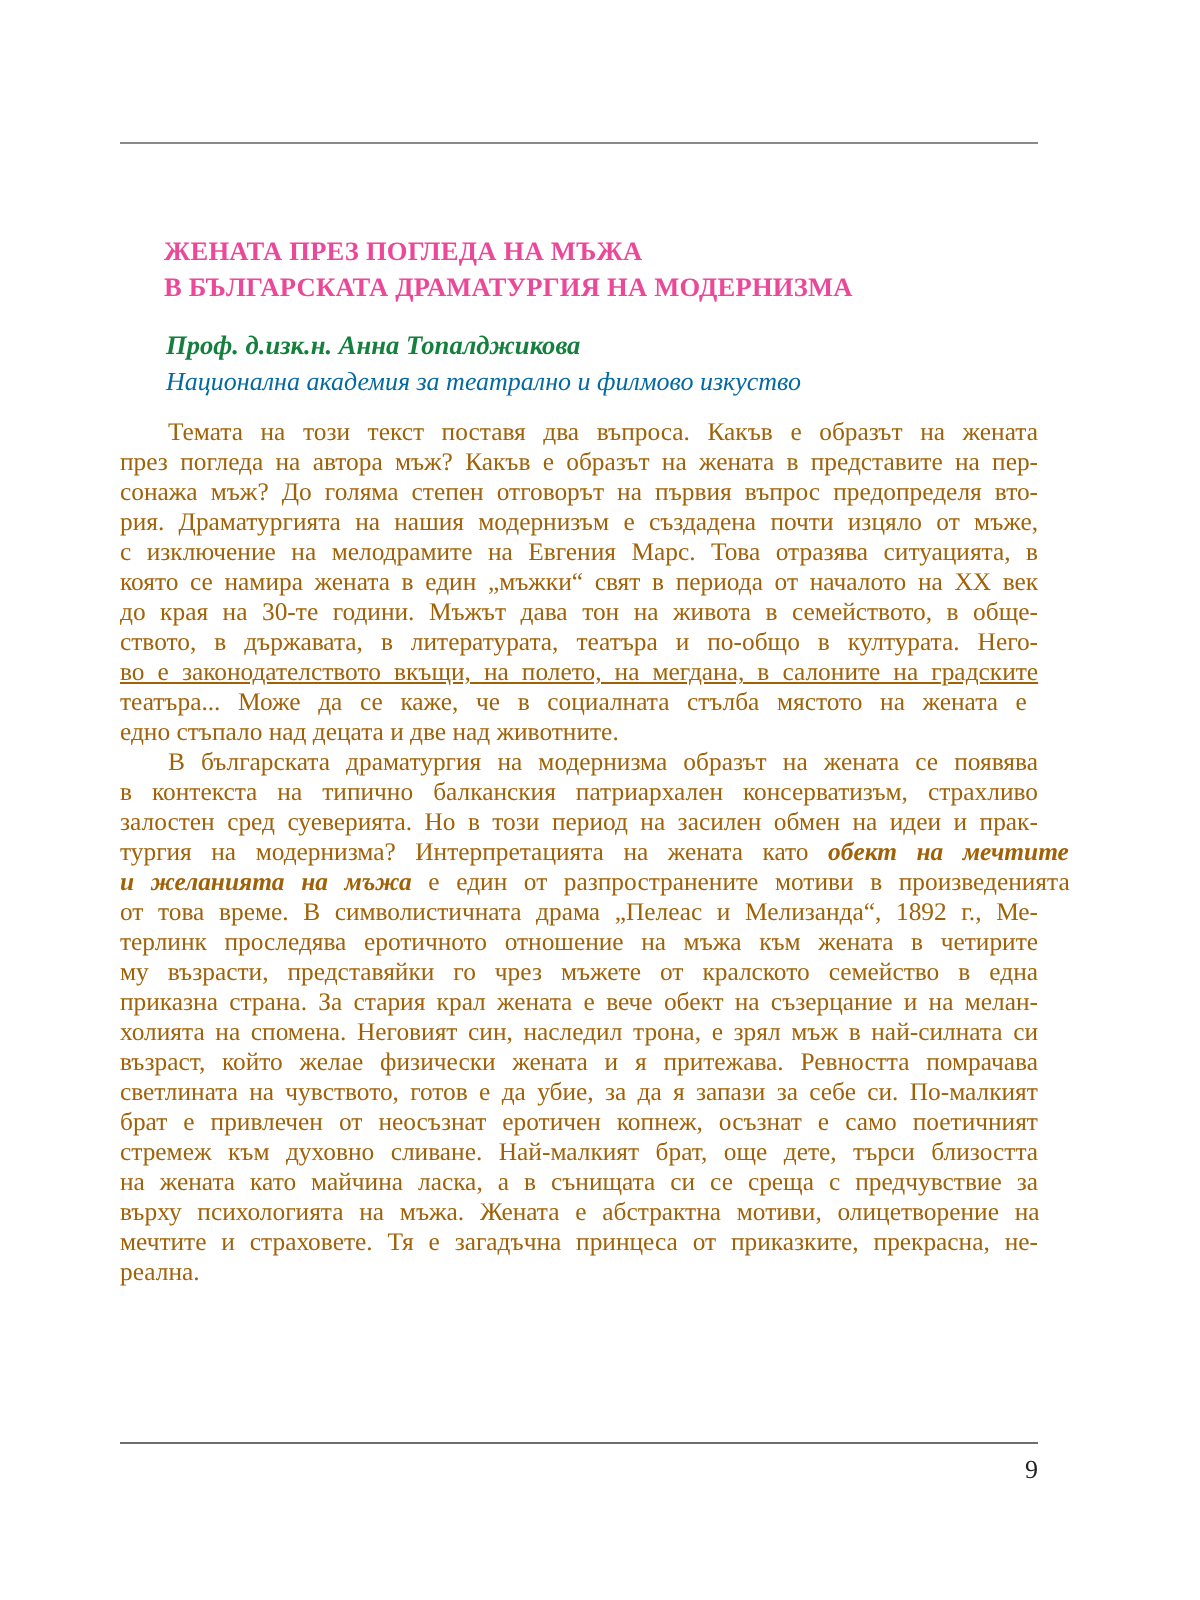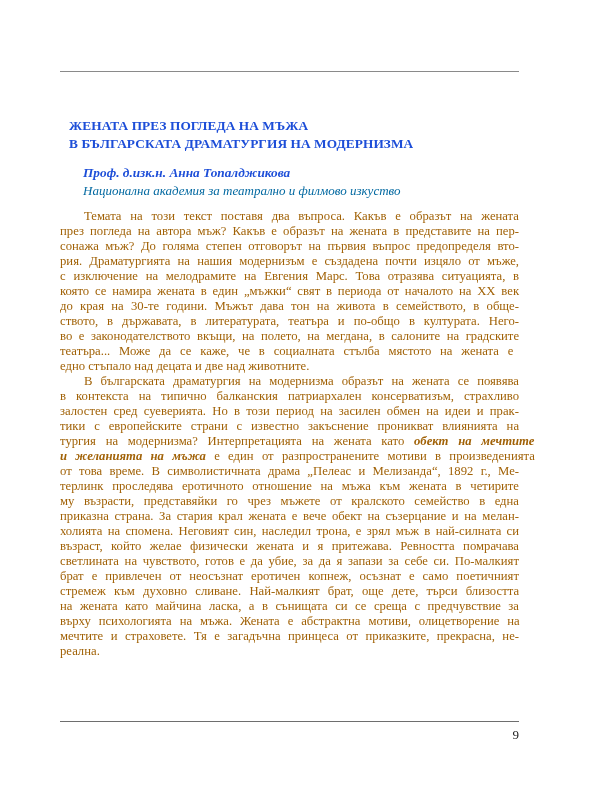--- a/index.html
+++ b/index.html
@@ -1,27 +1,27 @@
 <!DOCTYPE html>
 <html><head>
 <meta charset="utf-8">
 <style>
   html, body { margin: 0; padding: 0; background: #ffffff; }
   body { width: 600px; height: 800px; position: relative; overflow: hidden; color: #1a1a1a; }
   .page { position: absolute; left: 0; top: 0; width: 600px; height: 800px; background: #fff; }
   .rule { position: absolute; left: 60px; width: 459px; height: 0; border-top: 1.5px solid #8a8a8a; }
   .rule.top { top: 71px; }
   .rule.bottom { top: 721px; border-top-color: #6e6e6e; }
-  .title { position: absolute; left: 69px; top: 117px; width: 440px;
+  .title { position: absolute; left: 82px; top: 117px; width: 440px;
            font-family: "Liberation Serif", "DejaVu Serif", serif; font-weight: bold;
-           font-size: 13.3px; line-height: 18px; letter-spacing: 0.1px; color: #1d4ed8; }
+           font-size: 13.3px; line-height: 18px; letter-spacing: 0.1px; color: #ec4899; }
   .title div { white-space: nowrap; }
   .author { position: absolute; left: 83px; top: 164px; white-space: nowrap;
             font-family: "Liberation Serif", "DejaVu Serif", serif; font-style: italic; font-weight: bold;
-            font-size: 13.3px; line-height: 18px; color: #1d4ed8; }
+            font-size: 13.3px; line-height: 18px; color: #15803d; }
   .affil { position: absolute; left: 83px; top: 182px; white-space: nowrap;
            font-family: "Liberation Serif", "DejaVu Serif", serif; font-style: italic;
            font-size: 13px; line-height: 18px; color: #0369a1; }
   .body { position: absolute; left: 60px; top: 209px; width: 459px;
           font-family: "Liberation Serif", "DejaVu Serif", serif; font-size: 12.7px; line-height: 15px; color: #a16207; }
   .line { display: block; height: 15px; white-space: nowrap; text-align: justify; text-align-last: justify; overflow: visible; }
   .line.last { text-align-last: left; }
   .line.indent { padding-left: 24px; }
   .line b i, .line .emph { font-weight: bold; font-style: italic; }
   .pagenum { position: absolute; right: 81px; top: 727px;
@@ -44,29 +44,28 @@
   <div class="body" id="body-text">
       <div>
         <span class="line indent" style="word-spacing: 5.62px; text-align-last: left;">Темата на този текст поставя два въпроса. Какъв е образът на жената</span>
         <span class="line" style="word-spacing: 2.96px; text-align-last: left;">през погледа на автора мъж? Какъв е образът на жената в представите на пер-</span>
         <span class="line" style="word-spacing: 3.38px; text-align-last: left;">сонажа мъж? До голяма степен отговорът на първия въпрос предопределя вто-</span>
         <span class="line" style="word-spacing: 3.99px; text-align-last: left;">рия. Драматургията на нашия модернизъм е създадена почти изцяло от мъже,</span>
         <span class="line" style="word-spacing: 4.58px; text-align-last: left;">с изключение на мелодрамите на Евгения Марс. Това отразява ситуацията, в</span>
         <span class="line" style="word-spacing: 2.66px; text-align-last: left;">която се намира жената в един „мъжки“ свят в периода от началото на ХХ век</span>
         <span class="line" style="word-spacing: 4.09px; text-align-last: left;">до края на 30-те години. Мъжът дава тон на живота в семейството, в обще-</span>
         <span class="line" style="word-spacing: 5.8px; text-align-last: left;">ството, в държавата, в литературата, театъра и по-общо в културата. Него-</span>
-        <span class="line" style="word-spacing: 3.36px; text-align-last: left;">во е законодателството вкъщи, на полето, на мегдана, в салоните на градските</span>
+        <span class="line" style="word-spacing: 3.36px; text-align-last: left; text-decoration: underline;">во е законодателството вкъщи, на полето, на мегдана, в салоните на градските</span>
         <span class="line" style="word-spacing: 5.64px; text-align-last: left;">театъра...  Може да се каже, че в социалната стълба мястото на жената е</span>
         <span class="line last">едно стъпало над децата и две над животните.</span>
       </div>
       <div>
         <span class="line indent" style="word-spacing: 4.9px; text-align-last: left;">В българската драматургия на модернизма образът на жената се появява</span>
         <span class="line" style="word-spacing: 6.85px; text-align-last: left;">в контекста на типично балканския патриархален консерватизъм, страхливо</span>
         <span class="line" style="word-spacing: 3.06px; text-align-last: left;">залостен сред суеверията. Но в този период на засилен обмен на идеи и прак-</span>
-        <span class="line" style="word-spacing: 5.7px; text-align-last: left;">тики с европейските страни с известно закъснение проникват влиянията на</span>
         <span class="line" style="word-spacing: 6.58px; text-align-last: left;"><span>тургия на модернизма? Интерпретацията на жената като </span><span class="emph">обект на мечтите</span></span>
         <span class="line" style="word-spacing: 5.12px; text-align-last: left;"><span class="emph">и желанията на мъжа</span><span> е един от разпространените мотиви в произведенията</span></span>
         <span class="line" style="word-spacing: 4.12px; text-align-last: left;">от това време. В символистичната драма „Пелеас и Мелизанда“, 1892 г., Ме-</span>
         <span class="line" style="word-spacing: 5.62px; text-align-last: left;">терлинк проследява еротичното отношение на мъжа към жената в четирите</span>
         <span class="line" style="word-spacing: 6.34px; text-align-last: left;">му възрасти, представяйки го чрез мъжете от кралското семейство в една</span>
         <span class="line" style="word-spacing: 2.46px; text-align-last: left;">приказна страна. За стария крал жената е вече обект на съзерцание и на мелан-</span>
         <span class="line" style="word-spacing: 2.16px; text-align-last: left;">холията на спомена. Неговият син, наследил трона, е зрял мъж в най-силната си</span>
         <span class="line" style="word-spacing: 5.24px; text-align-last: left;">възраст, който желае физически жената и я притежава. Ревността помрачава</span>
         <span class="line" style="word-spacing: 2.48px; text-align-last: left;">светлината на чувството, готов е да убие, за да я запази за себе си. По-малкият</span>
         <span class="line" style="word-spacing: 4.83px; text-align-last: left;">брат е привлечен от неосъзнат еротичен копнеж, осъзнат е само поетичният</span>

